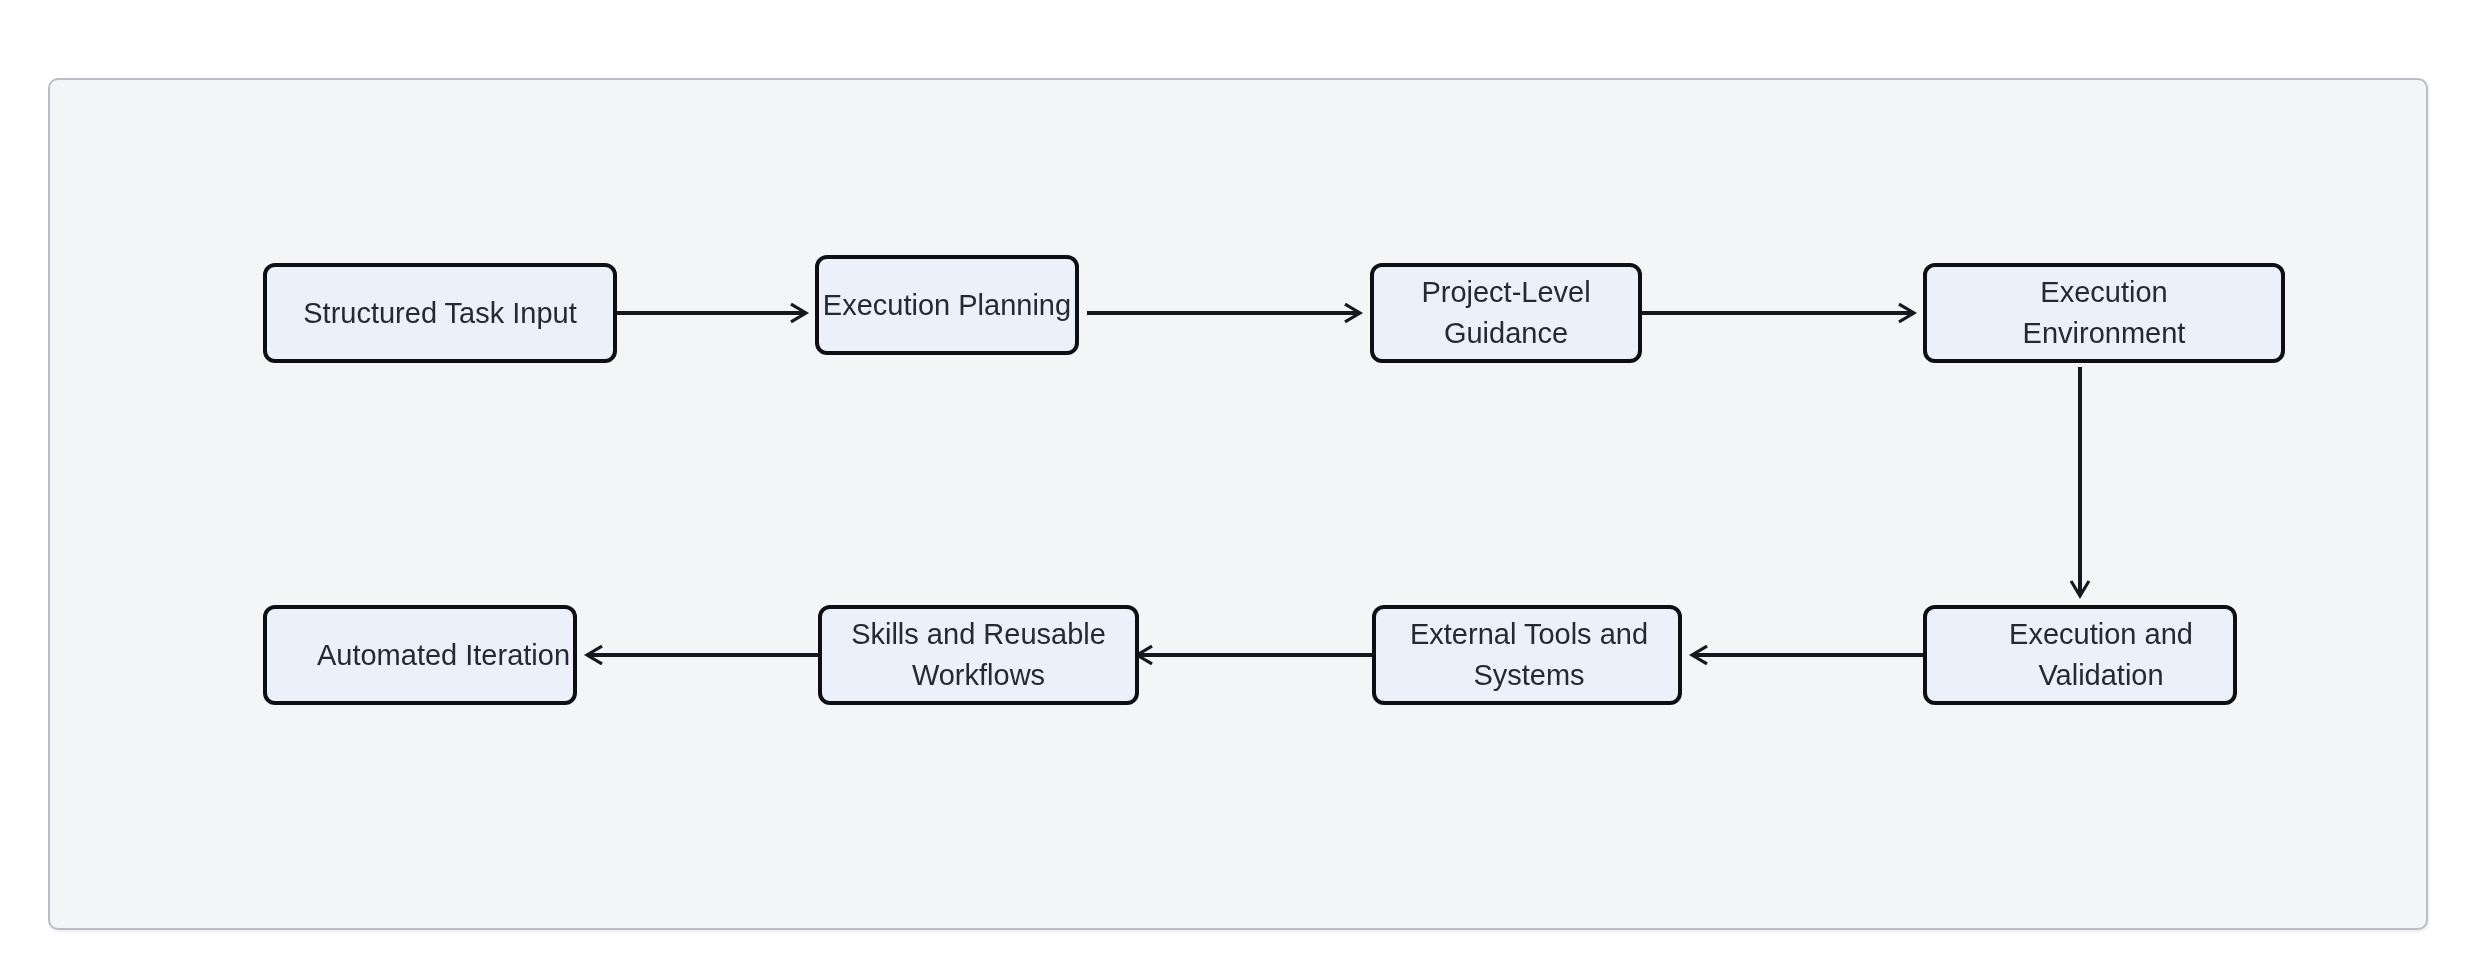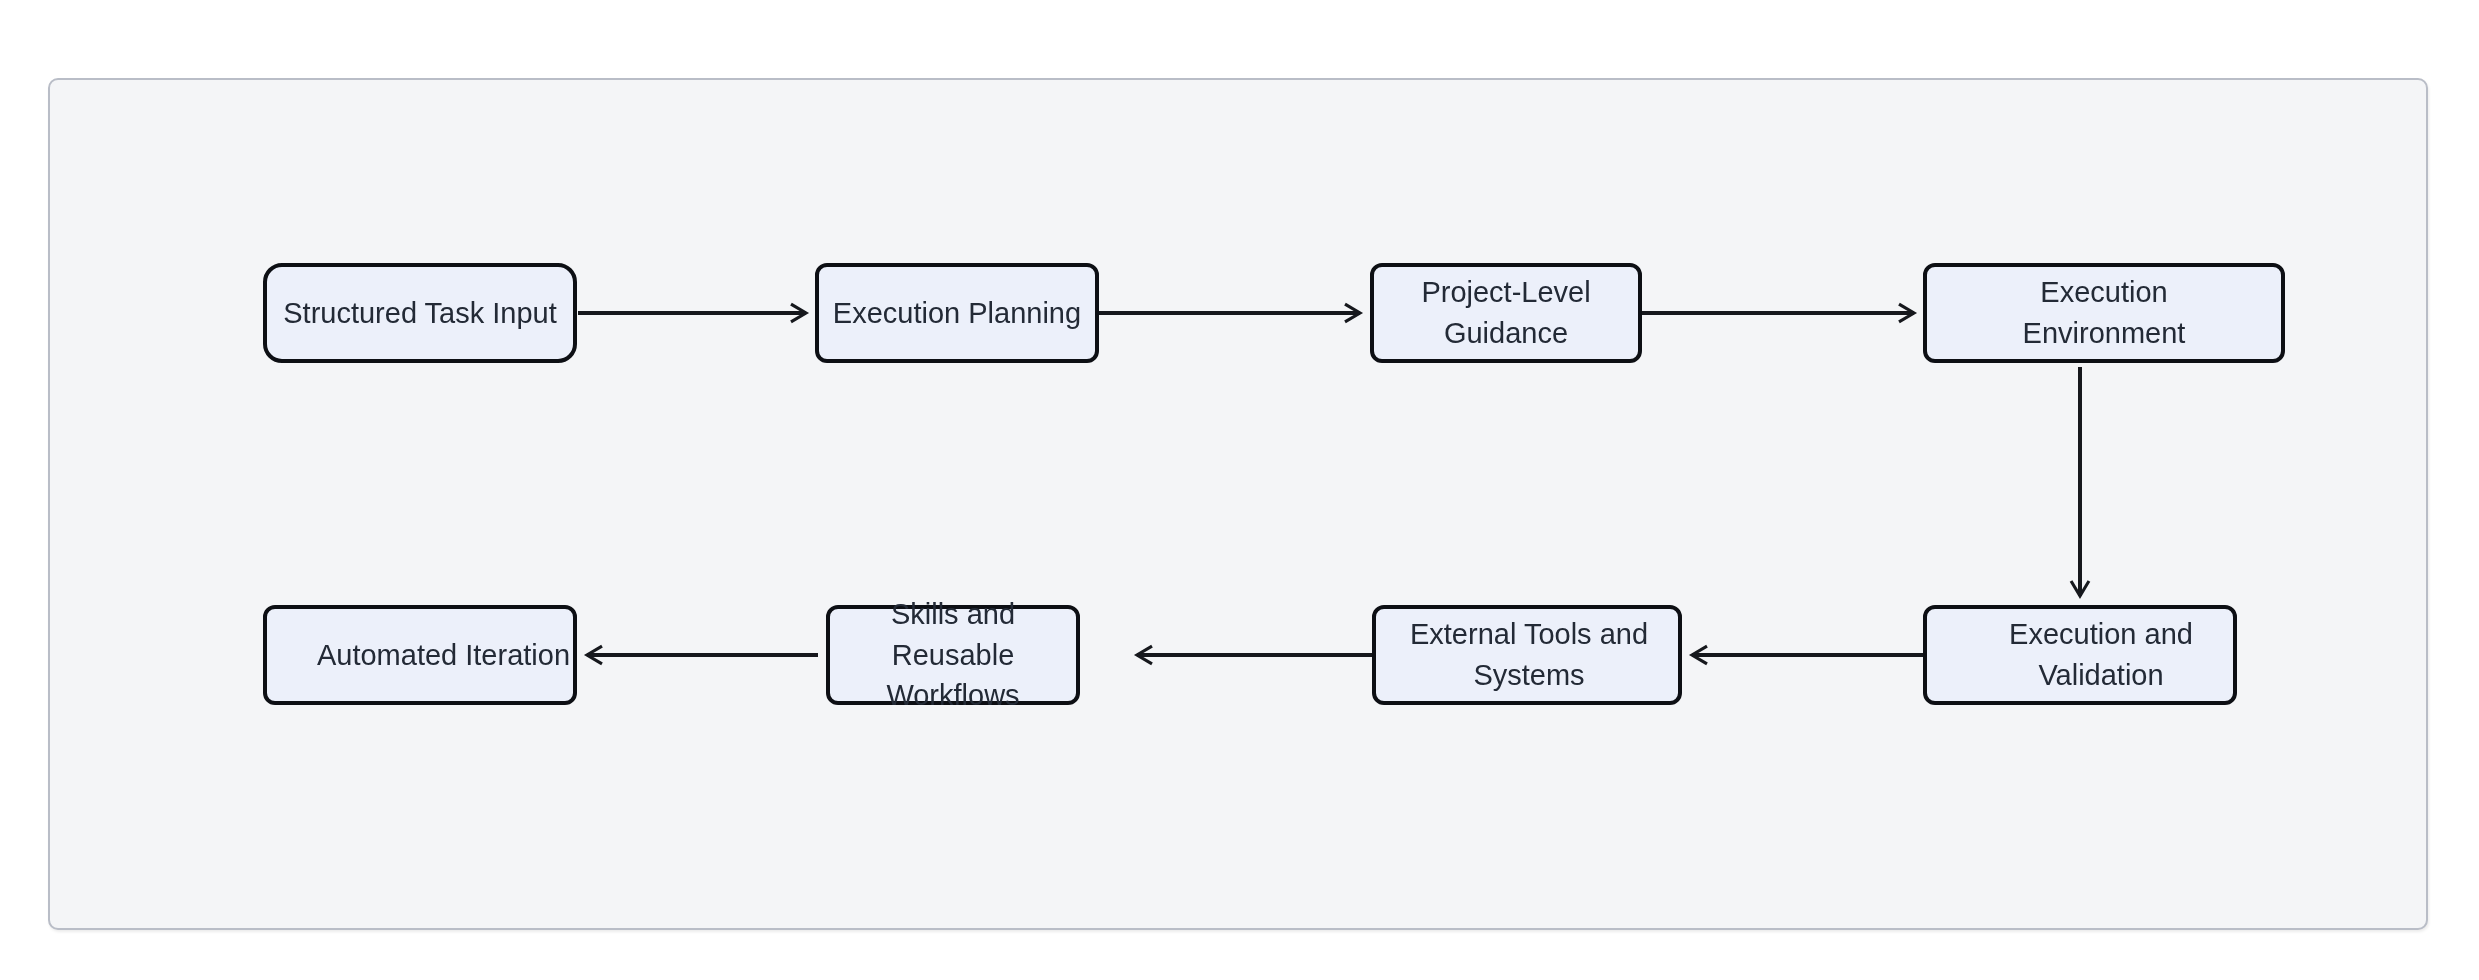--- a/index.html
+++ b/index.html
@@ -46,27 +46,27 @@
     align-items: center;
     justify-content: center;
   }
   .node .label {
     display: block;
     text-align: center;
     font-size: 29px;
     line-height: 1.4;
     color: #232a36;
   }
-  .n1 { left: 263px;  top: 263px; width: 314px; border-radius: 19px; }
-  .n2 { left: 815px;  top: 263px; width: 284px; }
+  .n1 { left: 263px;  top: 263px; width: 354px; }
+  .n2 { left: 815px;  top: 255px; width: 264px; }
   .n3 { left: 1370px; top: 263px; width: 272px; }
   .n4 { left: 1923px; top: 263px; width: 362px; }
   .n5 { left: 1923px; top: 605px; width: 314px; padding-left: 42px; }
   .n6 { left: 1372px; top: 605px; width: 310px; justify-content: flex-end; }
-  .n7 { left: 818px;  top: 605px; width: 254px; margin-left: 8px; }
+  .n7 { left: 818px;  top: 605px; width: 321px; }
   .n8 { left: 263px;  top: 605px; width: 314px; padding-left: 47px; }
   .n4 .label, .n5 .label { max-width: 290px; }
   .n3 .label { max-width: 258px; }
   .n6 .label, .n7 .label { max-width: 298px; }
 </style>
 </head>
 <body>
 
 <div class="stage">
 

